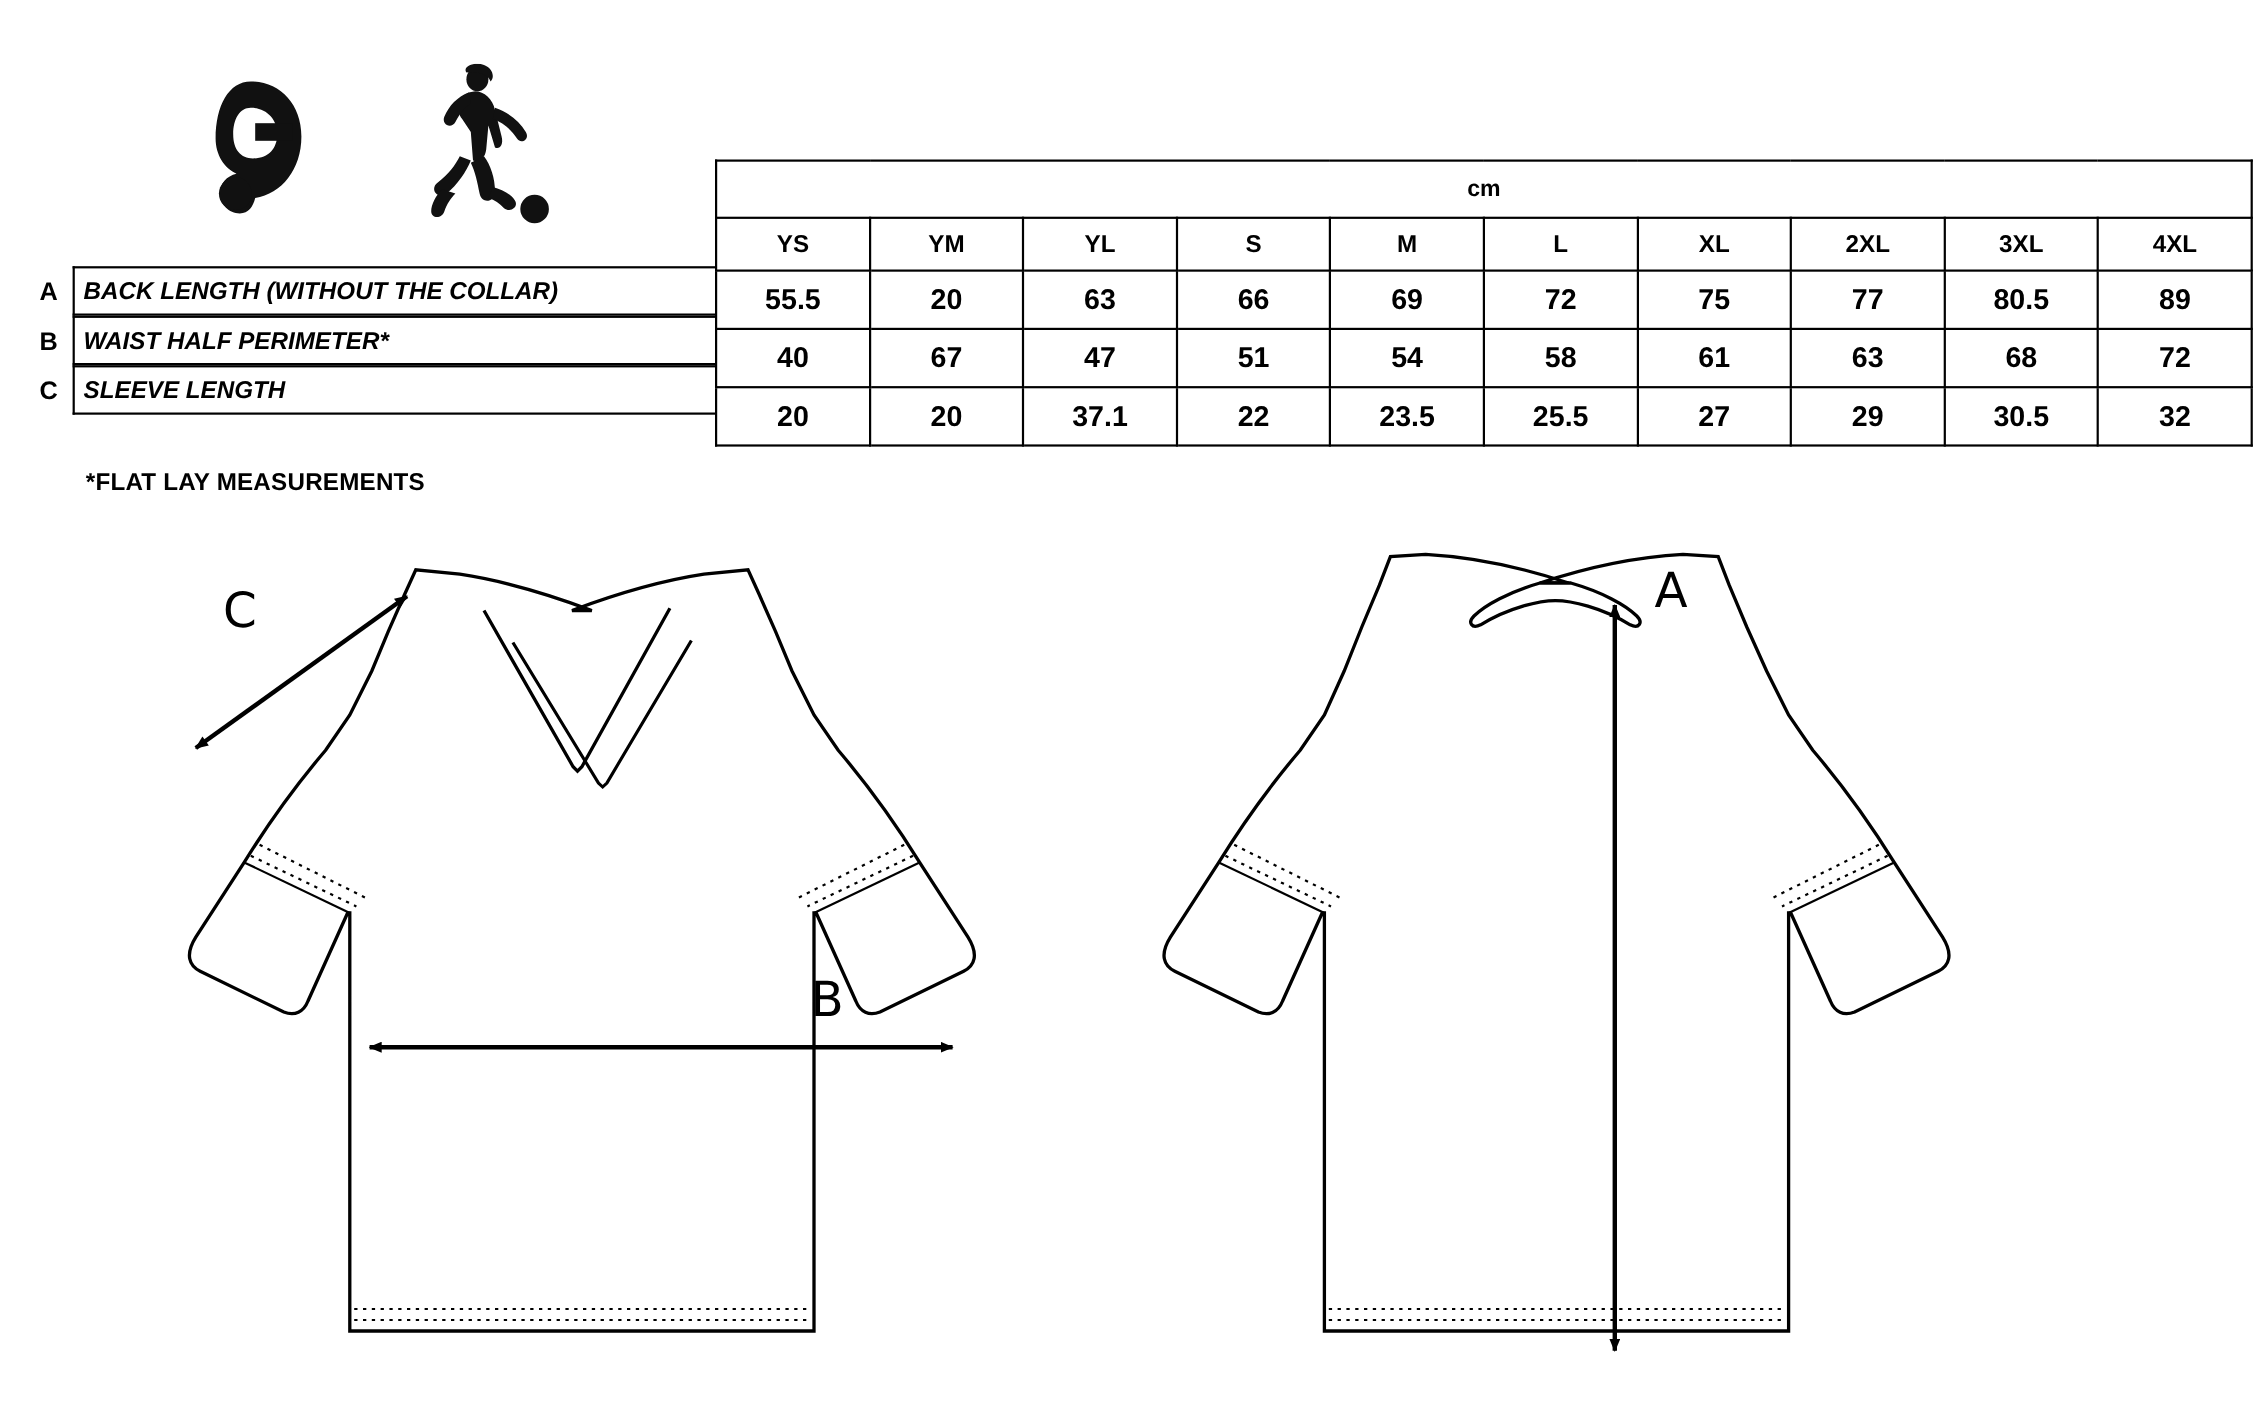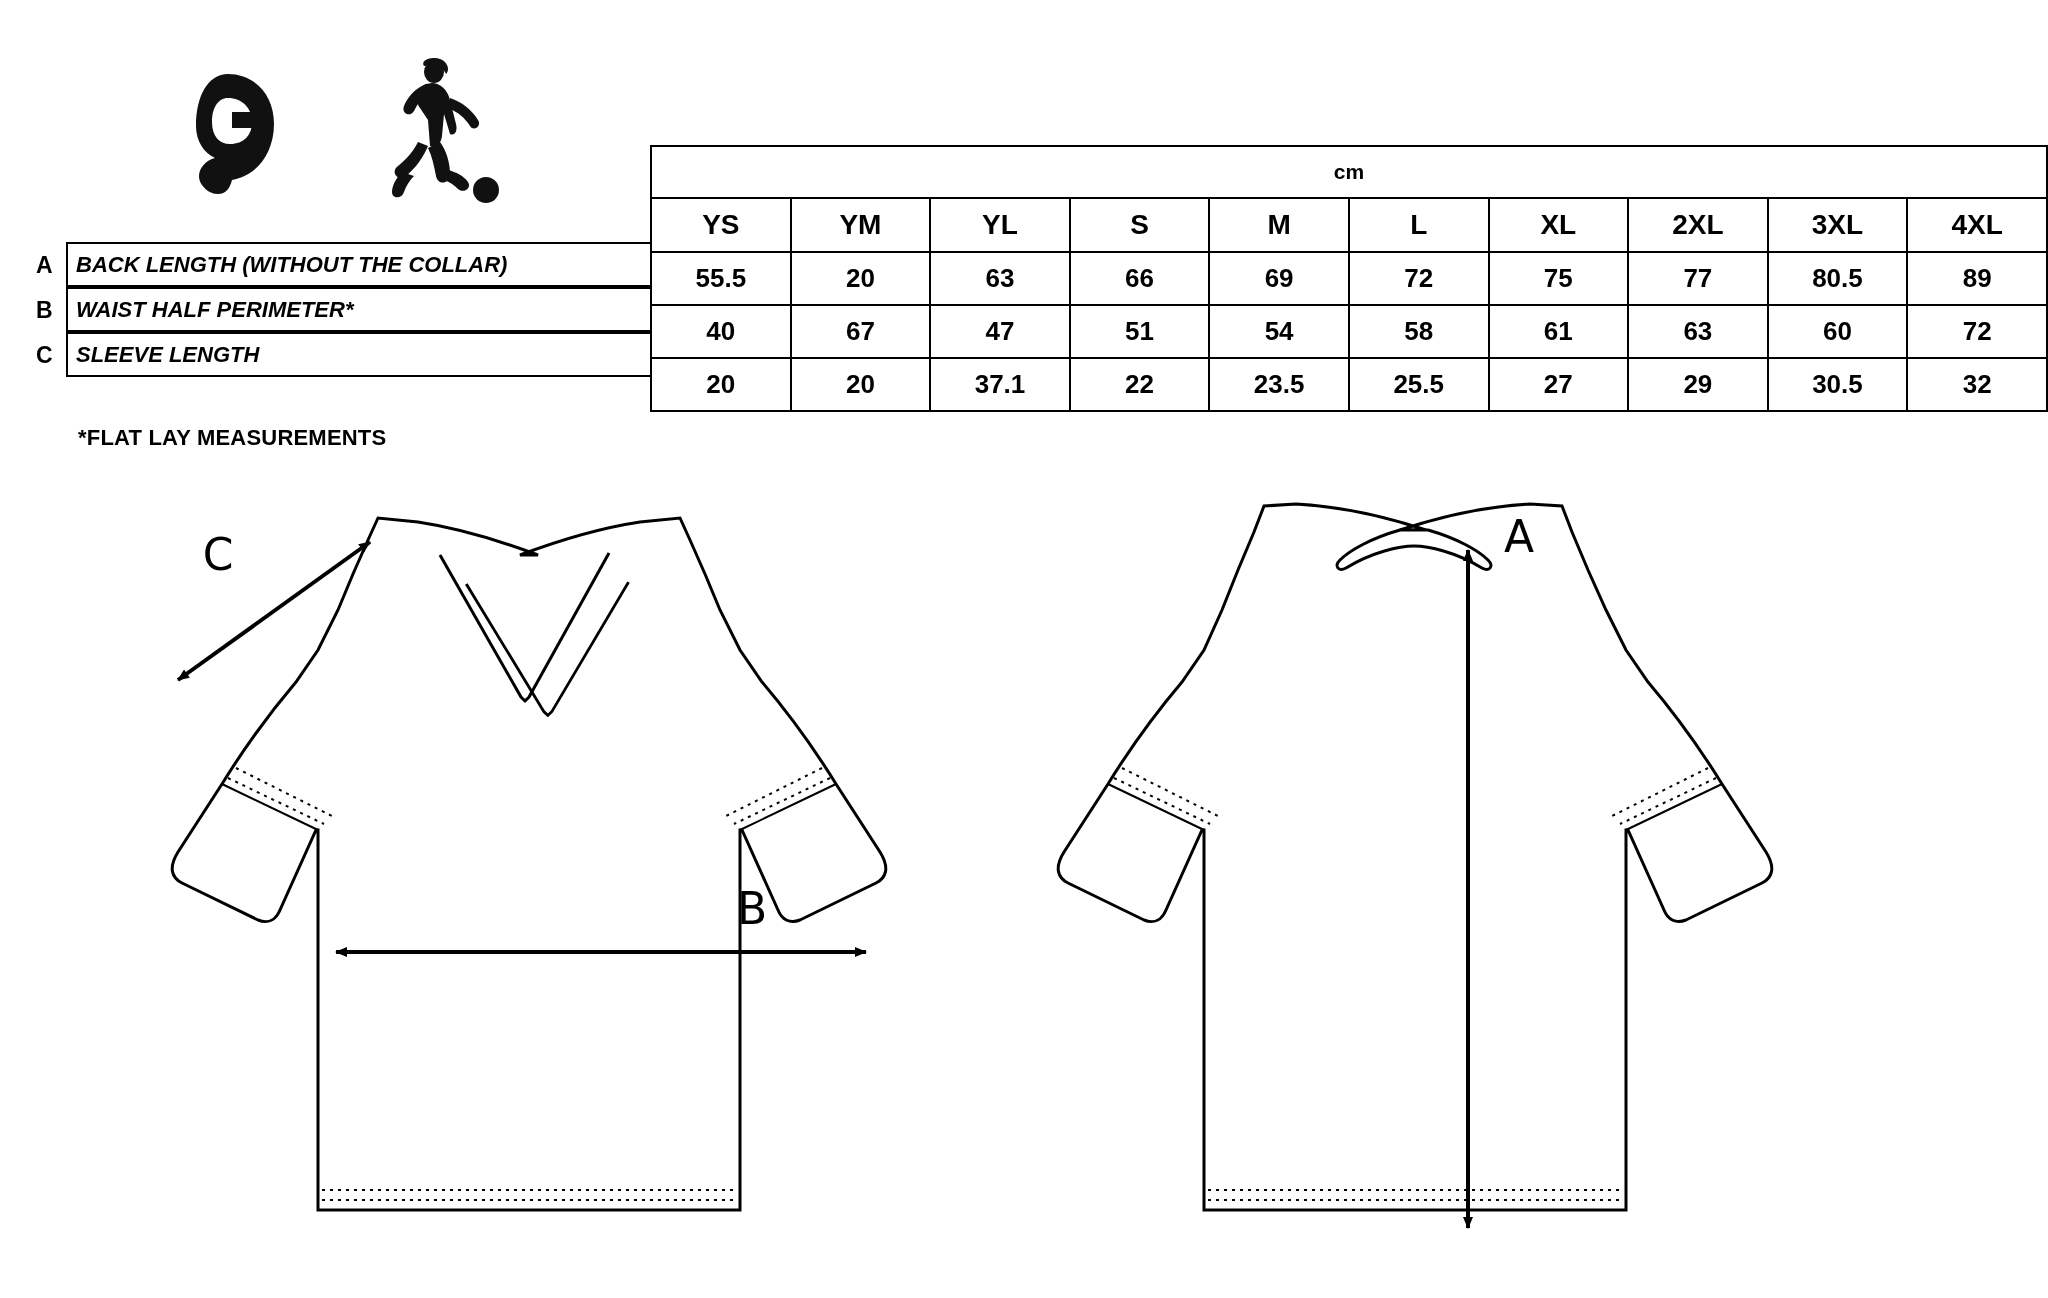--- a/index.html
+++ b/index.html
@@ -52,21 +52,21 @@
     height: 45px;
     box-sizing: border-box;
   }
   #size-chart td.value {
     font-weight: bold;
     width: 140px;
     font-size: 26px;
   }
   #size-chart th.size-head {
     width: 140px;
-    font-size: 28px;
+    font-size: 22px;
   }
   #size-chart .unit-row th {
     height: 52px;
     font-size: 21px;
   }
 
   
   #row-labels {
     position: absolute;
     left: 36px;
@@ -194,21 +194,21 @@
   </tr>
   <tr>
     <td class="value">40</td>
     <td class="value">67</td>
     <td class="value">47</td>
     <td class="value">51</td>
     <td class="value">54</td>
     <td class="value">58</td>
     <td class="value">61</td>
     <td class="value">63</td>
-    <td class="value">60</td>
+    <td class="value">68</td>
     <td class="value">72</td>
   </tr>
   <tr>
     <td class="value">20</td>
     <td class="value">20</td>
     <td class="value">37.1</td>
     <td class="value">22</td>
     <td class="value">23.5</td>
     <td class="value">25.5</td>
     <td class="value">27</td>

